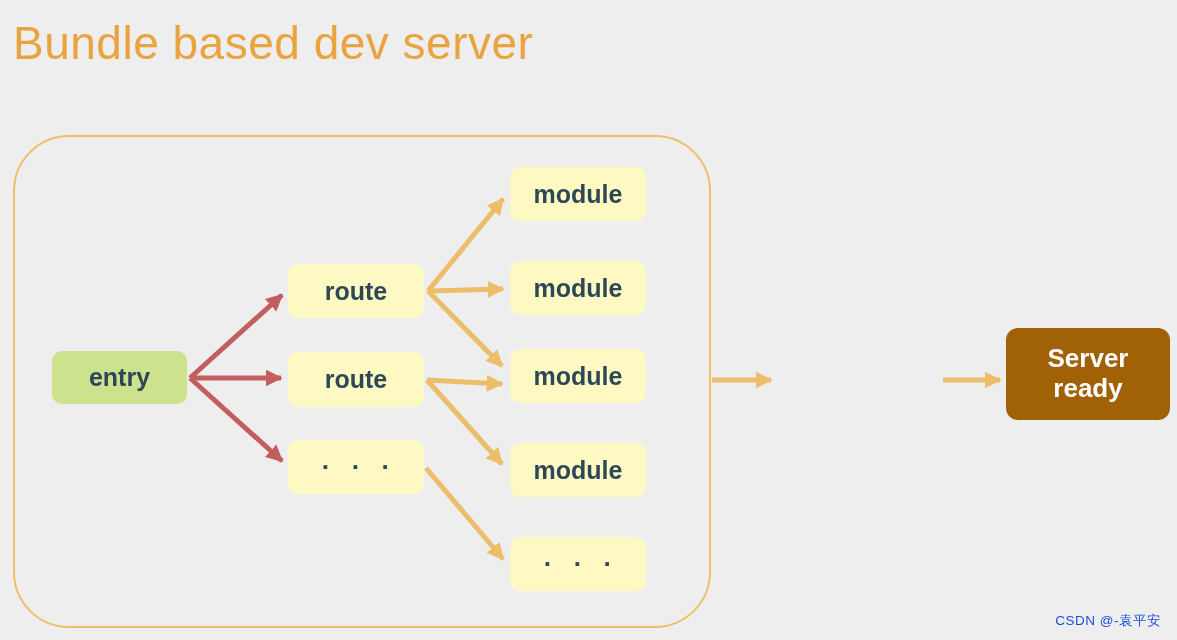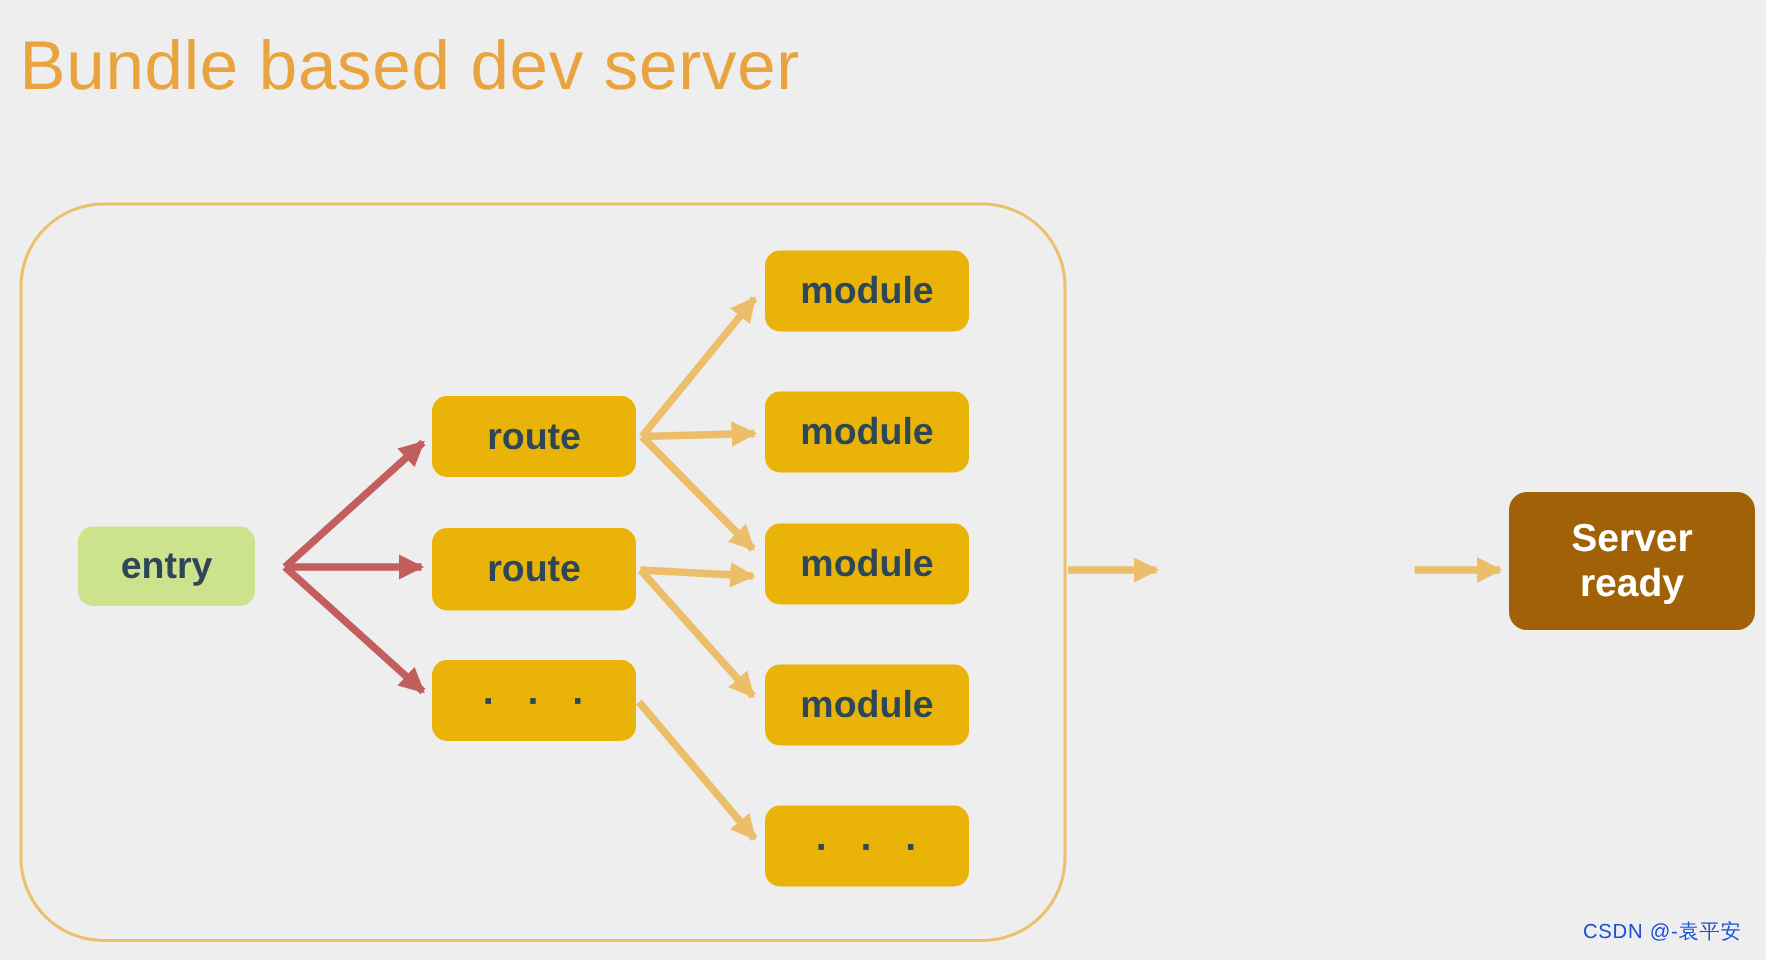--- a/index.html
+++ b/index.html
@@ -42,22 +42,22 @@
     position: absolute;
     display: flex;
     align-items: center;
     justify-content: center;
     text-align: center;
     border-radius: 10px;
     color: #2e4757;
     font-size: 25px;
     font-weight: 600;
   }
-  .node.entry   { left: 52px;  top: 351px; width: 118px; height: 53px; background: #cce28c; }
-  .node.green   { background: #eab308; text-align: right; }
+  .node.entry   { left: 52px;  top: 351px; width: 135px; height: 53px; background: #cce28c; }
+  .node.green   { background: #fef9c3; text-align: right; }
   .node.route-1 { left: 288px; top: 264px; width: 136px; height: 54px; }
   .node.route-2 { left: 288px; top: 352px; width: 136px; height: 55px; }
   .node.route-3 { left: 288px; top: 440px; width: 136px; height: 54px; }
   .node.module-1 { left: 510px; top: 167px; width: 136px; height: 54px; }
   .node.module-2 { left: 510px; top: 261px; width: 136px; height: 54px; }
   .node.module-3 { left: 510px; top: 349px; width: 136px; height: 54px; }
   .node.module-4 { left: 510px; top: 443px; width: 136px; height: 54px; }
   .node.module-5 { left: 510px; top: 537px; width: 136px; height: 54px; }
   .node.dots { font-weight: 700; letter-spacing: 7px; font-size: 26px; text-indent: 7px; }
   .node.bundle {

